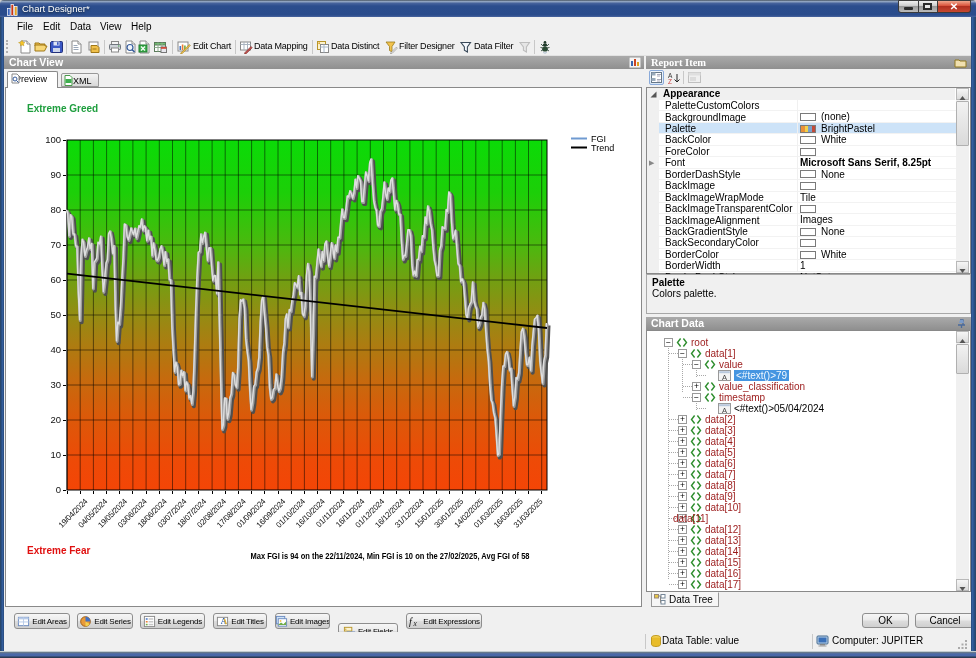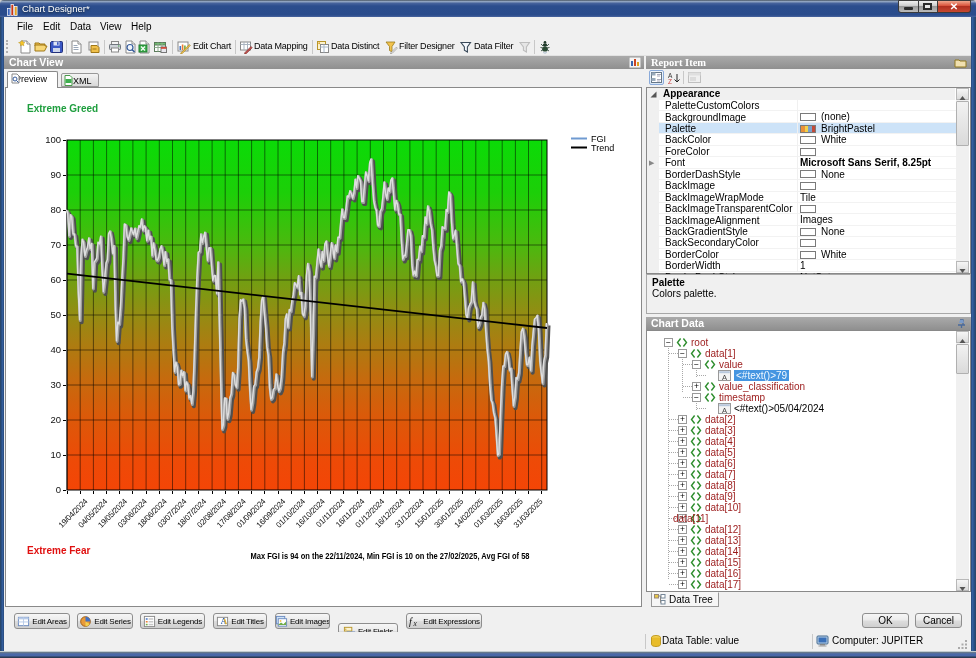--- a/index.html
+++ b/index.html
@@ -831,21 +831,21 @@
 </div>
 <div class="abs" style="left:651px;top:592px;width:68px;height:15px;background:#f6f6f6;border:1px solid #999;border-top:1px solid #f6f6f6;font-size:10px;line-height:14px;padding-left:17px;">Data Tree</div>
 <svg width="12" height="11" style="position:absolute;left:654px;top:594px;">
     <rect x="0.5" y="0.5" width="4" height="3.5" fill="#e8c84a" stroke="#987"></rect>
     <rect x="7" y="0.5" width="4" height="3.5" fill="#fff" stroke="#789"></rect>
     <rect x="7" y="6.5" width="4" height="3.5" fill="#fff" stroke="#789"></rect>
     <path d="M4.5 2h2v6.5h0.5M6.5 2h0.5" fill="none" stroke="#888"></path>
   </svg>
 
 <div class="btn" style="left:862px;top:613px;width:47px;height:15px;font-size:10px;letter-spacing:0;">OK</div>
-<div class="btn" style="left:915px;top:613px;width:47px;height:15px;font-size:10px;letter-spacing:0;">Cancel</div>
+<div class="btn" style="left:915px;top:613px;width:60px;height:15px;font-size:10px;letter-spacing:0;">Cancel</div>
 
 <div class="abs" style="left:4px;top:632px;width:967px;height:20px;background:#f0f0f0;font-size:10px;">
  <div style="position:absolute;left:641px;top:2px;width:1px;height:15px;background:#c8c8c8;"></div>
  <div style="position:absolute;left:808px;top:2px;width:1px;height:15px;background:#c8c8c8;"></div>
  <svg width="10" height="12" style="position:absolute;left:647px;top:3px;">
       <ellipse cx="5" cy="2.5" rx="4.5" ry="2" fill="#f5d356" stroke="#c09a20"></ellipse>
       <path d="M0.5 2.5v7c0 1.1 2 2 4.5 2s4.5-0.9 4.5-2v-7" fill="#e8bc2a" stroke="#c09a20"></path>
     </svg>
  <div style="position:absolute;left:658px;top:3px;">Data Table: value</div>
  <svg width="13" height="12" style="position:absolute;left:812px;top:3px;">

